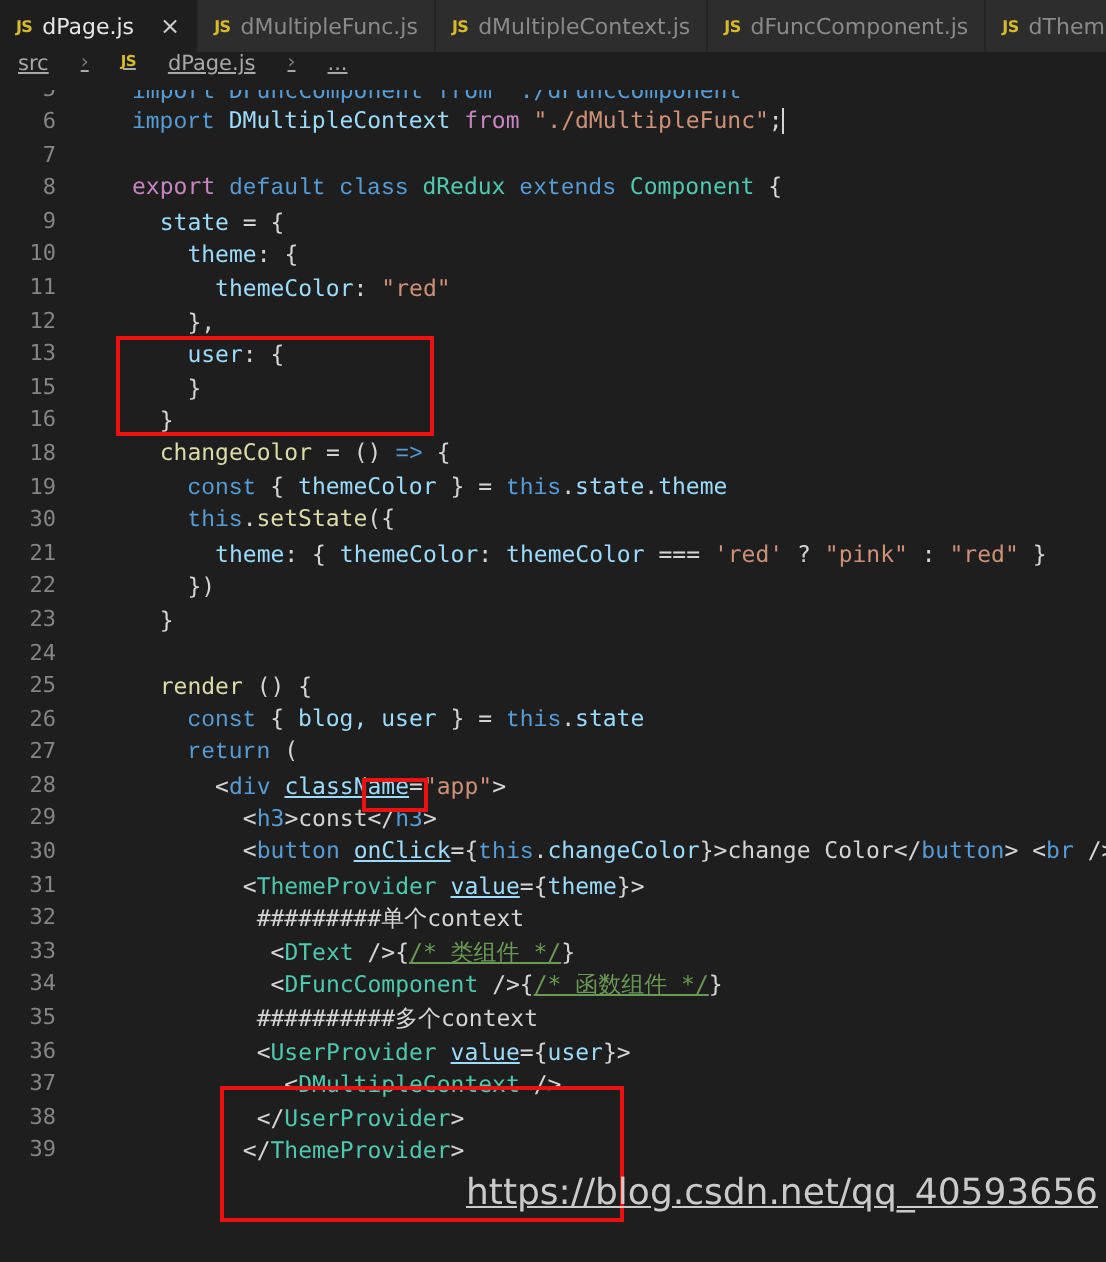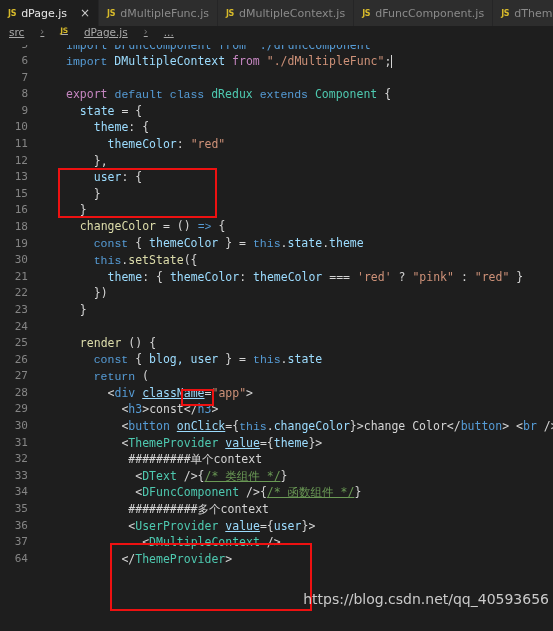--- a/index.html
+++ b/index.html
@@ -134,24 +134,25 @@
     height: 13px;
     background: #d4d4d4;
     vertical-align: middle;
   }
 
   .watermark {
     position: absolute;
     right: 4px;
     bottom: 24px;
     font-family: "DejaVu Sans", sans-serif;
-    font-size: 14px;
+    font-size: 18px;
     color: #d9d9d9;
     opacity: 0.92;
     white-space: nowrap;
+    text-decoration: underline;
   }
 
   
   .clipped {
     height: 8px;
     overflow: hidden;
     position: relative;
   }
   .clipped .line { margin-top: -8px; }
 </style>
@@ -226,21 +227,22 @@
         <div class="line"><span class="ln">28</span><span class="code">      <span class="pun">&lt;</span><span class="tag">div</span> <span class="attr">className</span><span class="pun">=</span><span class="str">"app"</span><span class="pun">&gt;</span></span></div>
         <div class="line"><span class="ln">29</span><span class="code">        <span class="pun">&lt;</span><span class="tag">h3</span><span class="pun">&gt;</span><span class="pun">const</span><span class="pun">&lt;/</span><span class="tag">h3</span><span class="pun">&gt;</span></span></div>
         <div class="line"><span class="ln">30</span><span class="code">        <span class="pun">&lt;</span><span class="tag">button</span> <span class="attr">onClick</span><span class="pun">={</span><span class="kw">this</span><span class="pun">.</span><span class="id">changeColor</span><span class="pun">}&gt;</span><span class="pun">change Color</span><span class="pun">&lt;/</span><span class="tag">button</span><span class="pun">&gt;</span> <span class="pun">&lt;</span><span class="tag">br</span> <span class="pun">/&gt;</span></span></div>
         <div class="line"><span class="ln">31</span><span class="code">        <span class="pun">&lt;</span><span class="cls">ThemeProvider</span> <span class="attr">value</span><span class="pun">={</span><span class="id">theme</span><span class="pun">}&gt;</span></span></div>
         <div class="line"><span class="ln">32</span><span class="code">         <span class="pun">#########单个context</span></span></div>
         <div class="line"><span class="ln">33</span><span class="code">          <span class="pun">&lt;</span><span class="cls">DText</span> <span class="pun">/&gt;{</span><span class="cmt">/* 类组件 */</span><span class="pun">}</span></span></div>
         <div class="line"><span class="ln">34</span><span class="code">          <span class="pun">&lt;</span><span class="cls">DFuncComponent</span> <span class="pun">/&gt;{</span><span class="cmt">/* 函数组件 */</span><span class="pun">}</span></span></div>
         <div class="line"><span class="ln">35</span><span class="code">         <span class="pun">##########多个context</span></span></div>
         <div class="line"><span class="ln">36</span><span class="code">         <span class="pun">&lt;</span><span class="cls">UserProvider</span> <span class="attr">value</span><span class="pun">={</span><span class="id">user</span><span class="pun">}&gt;</span></span></div>
         <div class="line"><span class="ln">37</span><span class="code">           <span class="pun">&lt;</span><span class="cls">DMultipleContext</span> <span class="pun">/&gt;</span></span></div>
-        <div class="line"><span class="ln">64</span><span class="code">        <span class="pun">&lt;/</span><span class="cls">ThemeProvider</span><span class="pun">&gt;</span></span></div>
+        <div class="line"><span class="ln">38</span><span class="code">         <span class="pun">&lt;/</span><span class="cls">UserProvider</span><span class="pun">&gt;</span></span></div>
+        <div class="line"><span class="ln">39</span><span class="code">        <span class="pun">&lt;/</span><span class="cls">ThemeProvider</span><span class="pun">&gt;</span></span></div>
       </div>
 
     <div id="annot-layer">
         <div class="annot" style="left: 58px; top: 123px; width: 159px; height: 50px;"></div>
         <div class="annot" style="left: 181px; top: 344px; width: 33px; height: 17px;"></div>
         <div class="annot" style="left: 110px; top: 498px; width: 202px; height: 68px;"></div>
       </div>
 
     <div class="watermark">https://blog.csdn.net/qq_40593656</div>
   </div>

